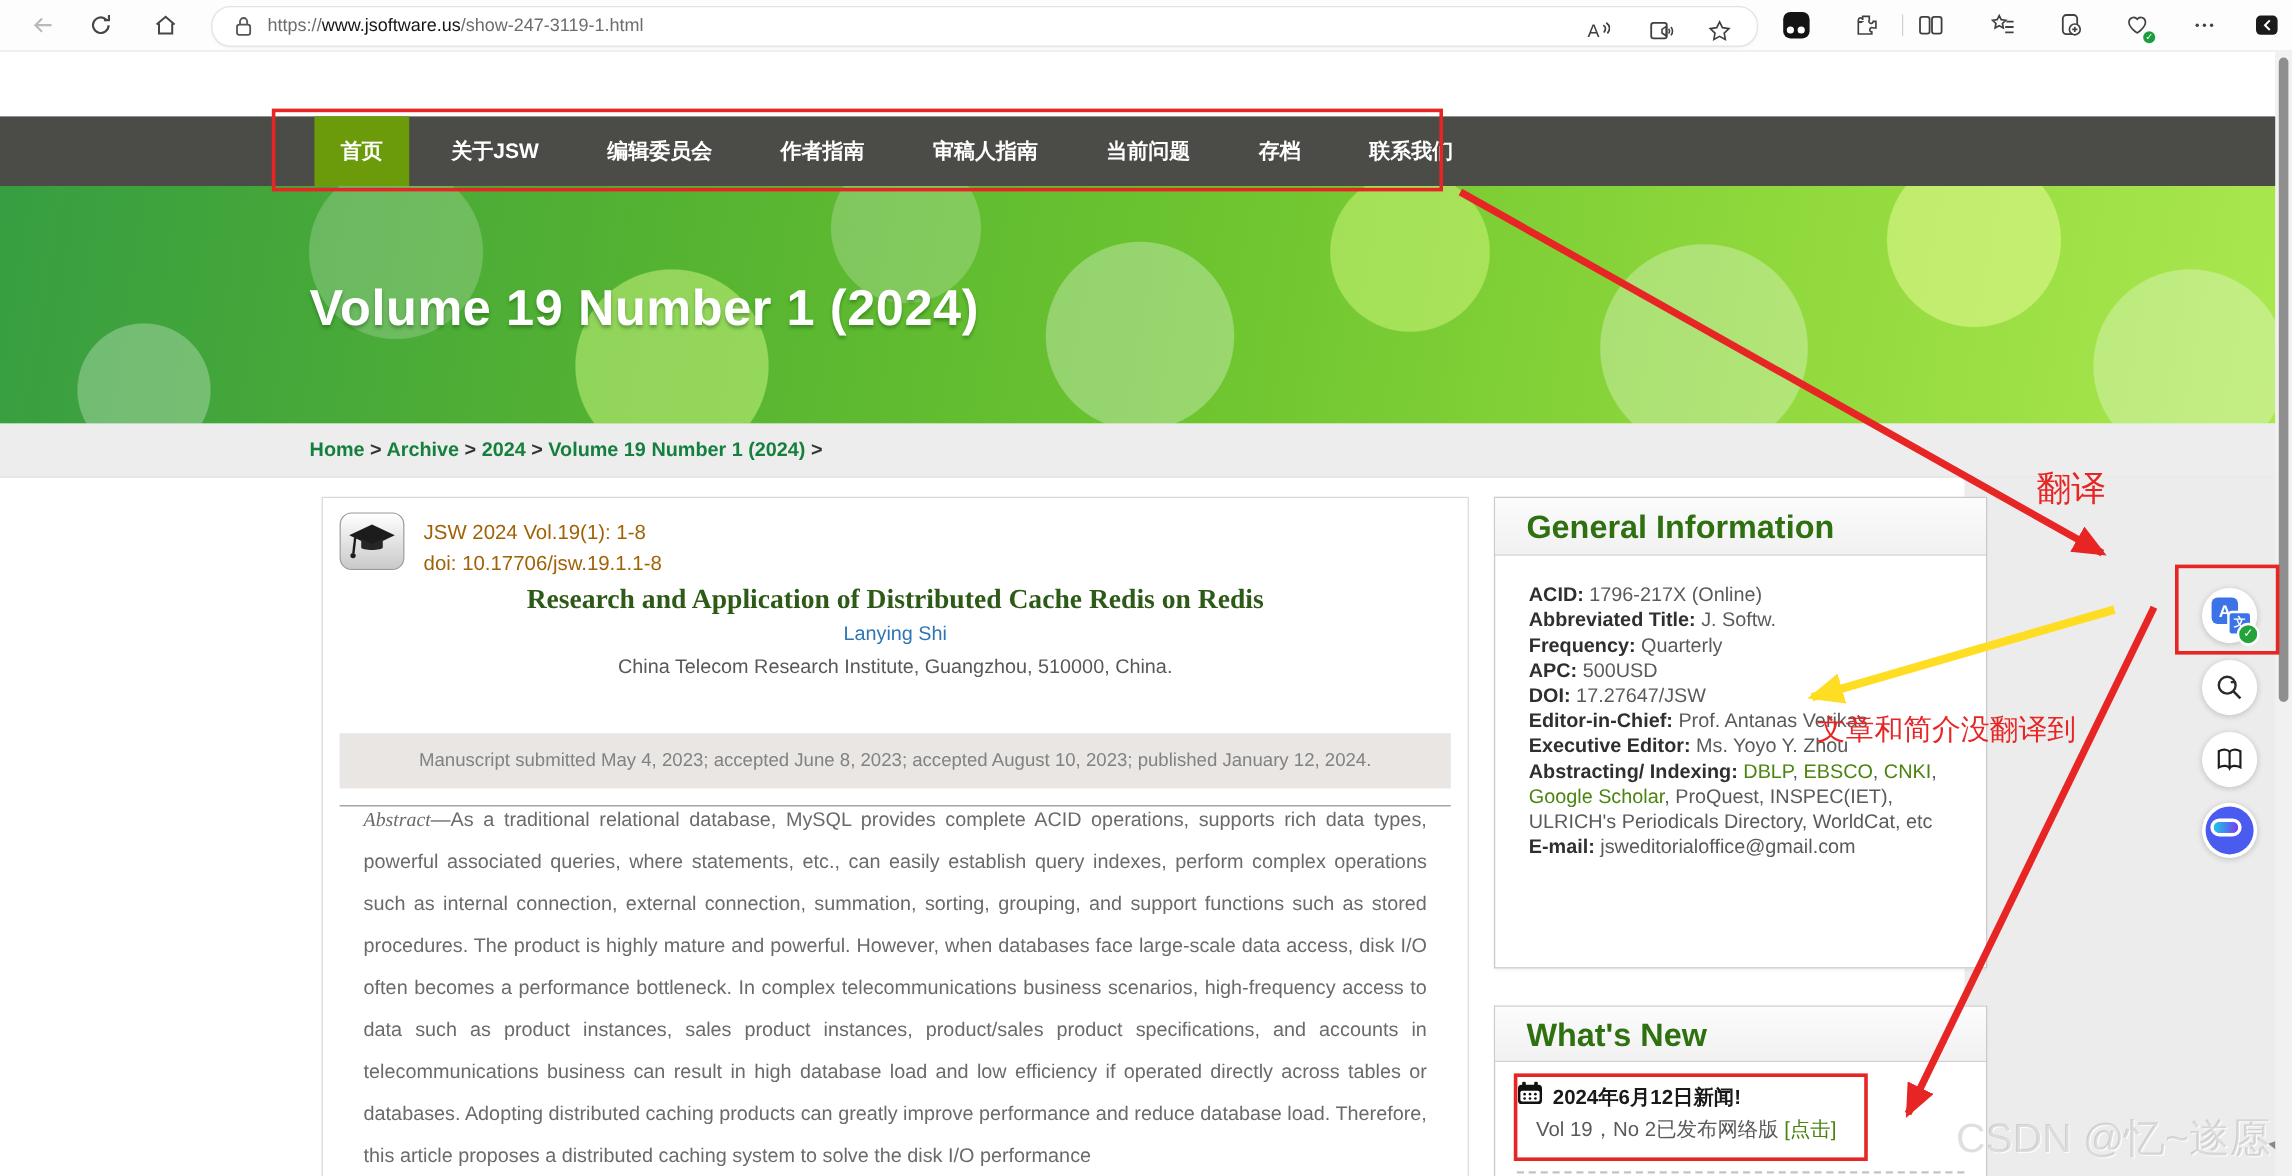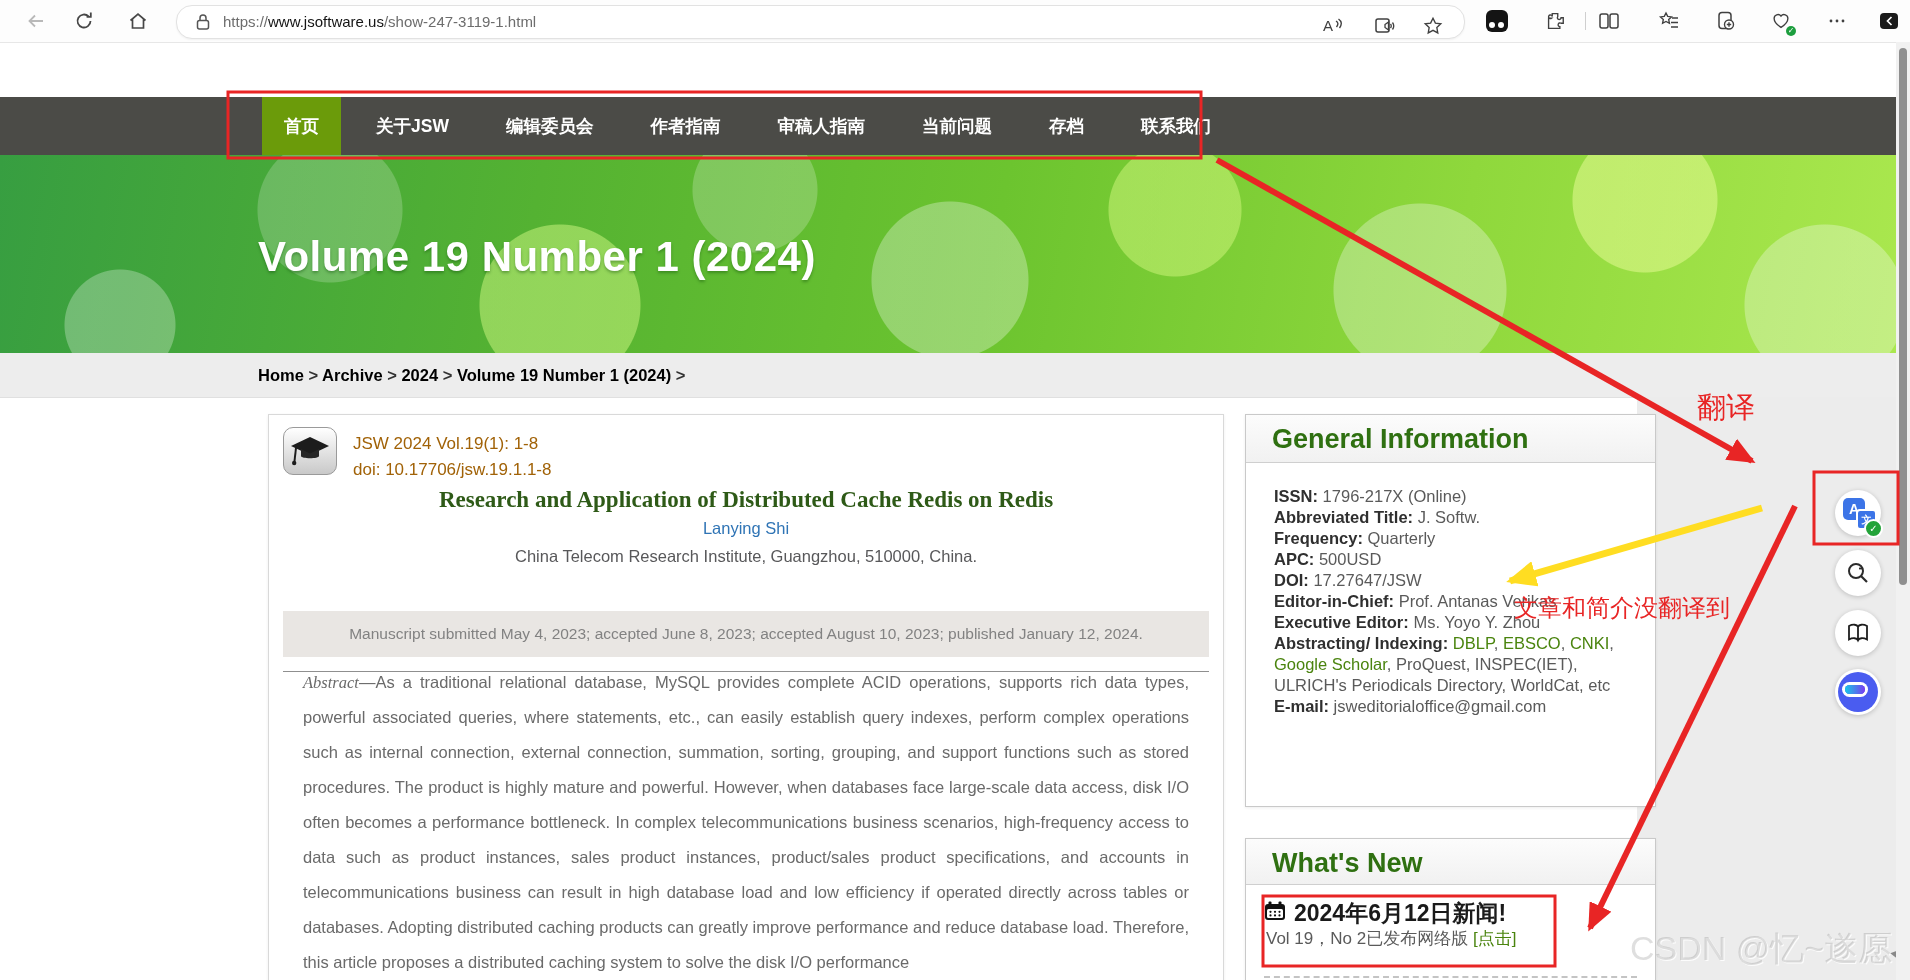--- a/index.html
+++ b/index.html
@@ -40,21 +40,21 @@
       radial-gradient(circle at 1175px 55px, rgba(210,247,126,.5) 0 66px, rgba(210,247,126,0) 67px),
       radial-gradient(circle at 1420px 135px, rgba(255,255,255,.30) 0 86px, rgba(255,255,255,0) 87px),
       radial-gradient(circle at 1645px 45px, rgba(228,250,146,.55) 0 72px, rgba(228,250,146,0) 73px),
       radial-gradient(circle at 1825px 150px, rgba(255,255,255,.30) 0 80px, rgba(255,255,255,0) 81px),
       linear-gradient(100deg,#379e41 0%,#54b232 28%,#6cc42f 52%,#8fd83c 76%,#abe84f 100%);}
   .banner-title{position:absolute;left:258px;top:78px;color:#ffffff;font-size:42px;font-weight:bold;letter-spacing:.5px;text-shadow:0 2px 3px rgba(0,60,0,.35);}
 
   
   .crumbbar{position:absolute;left:0;top:353px;width:1910px;height:44px;background:#ededed;border-bottom:1px solid #e0e0e0;}
   .breadcrumb{position:absolute;left:258px;top:0;line-height:44px;font-size:16.5px;font-weight:bold;color:#333;}
-  .bc-link{color:#000000;cursor:pointer;margin-top:21px;}
+  .bc-link{color:#15803d;cursor:pointer;margin-top:21px;}
   .bc-sep{color:#333;}
 
   
   .right-gray{position:absolute;left:1637px;top:397px;width:273px;height:583px;background:#ececec;z-index:1;}
 
   .art-panel{position:absolute;left:268px;top:414px;width:956px;height:620px;background:#fff;border:1px solid #d9d9d9;box-shadow:0 1px 3px rgba(0,0,0,.07);z-index:2;box-sizing:border-box;}
   .grad-ic{position:absolute;left:14px;top:12px;width:52px;height:46px;border:1px solid #9a9a9a;border-radius:10px;background:linear-gradient(#ffffff,#c9c9c9);}
   .art-meta{position:absolute;left:84px;top:16px;font-size:17px;line-height:26px;color:#a16207;}
   .art-title{position:absolute;left:0;top:72px;width:100%;text-align:center;font-family:"Liberation Serif",serif;font-size:23px;font-weight:bold;color:#2e5a17;}
   .art-author{position:absolute;left:0;top:104px;width:100%;text-align:center;font-size:16.5px;color:#2f74b5;cursor:pointer;}
@@ -67,23 +67,23 @@
   .side-panel{position:absolute;left:1245px;width:411px;background:#fff;border:1px solid #c9c9c9;box-shadow:0 1px 3px rgba(0,0,0,.07);z-index:2;box-sizing:border-box;}
   .gi-panel{top:414px;height:393px;}
   .wn-panel{top:838px;height:142px;border-bottom:none;}
   .panel-head{height:48px;background:linear-gradient(#fcfcfc,#f1f1f1);border-bottom:1px solid #cfcfcf;box-sizing:border-box;}
   .panel-head h2{margin:0;padding:9px 0 0 26px;font-size:27px;color:#2f7011;}
   .wn-panel .panel-head{height:46px;}
   .gi-body{padding:23px 30px 0 28px;font-size:16.5px;line-height:21px;color:#5a5a5a;}
   .gi-body b{color:#2f2f2f;}
   .glink{color:#4a840e;cursor:pointer;}
   .wn-body{padding:16px 18px 0;}
-  .wn-date-row{display:flex;align-items:center;font-size:23px;color:#1a1a1a;font-weight:bold;line-height:24px;}
+  .wn-date-row{display:flex;align-items:center;font-size:17px;color:#1a1a1a;font-weight:bold;line-height:24px;}
   .wn-date-row .cal{margin-right:8px;}
-  .wn-line2{font-size:17px;color:#5a5a5a;line-height:27px;padding-left:2px;}
+  .wn-line2{font-size:17px;color:#5a5a5a;line-height:27px;padding-left:16px;}
   .wn-dash{position:absolute;left:18px;right:18px;top:137px;border-top:2px dashed #c4c4c4;}
 
   
   .fab{position:absolute;left:1835px;width:46px;height:46px;background:#fff;border-radius:50%;box-shadow:0 1px 5px rgba(0,0,0,.2);z-index:20;cursor:pointer;}
   .fab svg{position:absolute;left:11px;top:11px;}
   .fab-translate{top:490px;} .fab-search{top:550px;} .fab-book{top:610px;} .fab-mask{top:669px;}
   .tr-sq1{position:absolute;left:8px;top:8px;width:22px;height:22px;background:#3c74e7;border-radius:5px;color:#fff;font-size:14px;font-weight:bold;text-align:center;line-height:22px;}
   .tr-sq2{position:absolute;left:21px;top:19px;width:17px;height:17px;background:#3c74e7;border:2px solid #fff;border-radius:4px;color:#fff;font-size:10px;font-weight:bold;text-align:center;line-height:17px;}
   .tr-badge{position:absolute;left:29px;top:29px;width:15px;height:15px;background:#23a339;border:2px solid #fff;border-radius:50%;color:#fff;font-size:10px;line-height:15px;text-align:center;}
   .mask-ring{position:absolute;left:3px;top:3px;width:40px;height:40px;border-radius:50%;background:#4a5cf0;}
@@ -244,21 +244,21 @@
     <div class="art-ms">Manuscript submitted May 4, 2023; accepted June 8, 2023; accepted August 10, 2023; published January 12, 2024.</div>
     <div class="art-hr"></div>
     <div class="art-abs"><i>Abstract</i><span>—As a traditional relational database, MySQL provides complete ACID operations, supports rich data types, powerful associated queries, where statements, etc., can easily establish query indexes, perform complex operations such as internal connection, external connection, summation, sorting, grouping, and support functions such as stored procedures. The product is highly mature and powerful. However, when databases face large-scale data access, disk I/O often becomes a performance bottleneck. In complex telecommunications business scenarios, high-frequency access to data such as product instances, sales product instances, product/sales product specifications, and accounts in telecommunications business can result in high database load and low efficiency if operated directly across tables or databases. Adopting distributed caching products can greatly improve performance and reduce database load. Therefore, this article proposes a distributed caching system to solve the disk I/O performance</span></div>
   </div>
 
   <div class="side-panel gi-panel">
     <div class="panel-head">
       <h2>General Information</h2>
     </div>
     <div class="gi-body">
-      <div><b>ISSN:</b><span> 1796-217X (Online)</span></div>
+      <div><b>ACID:</b><span> 1796-217X (Online)</span></div>
       <div><b>Abbreviated Title:</b><span> J. Softw.</span></div>
       <div><b>Frequency:</b><span> Quarterly</span></div>
       <div><b>APC:</b><span> 500USD</span></div>
       <div><b>DOI:</b><span> 17.27647/JSW</span></div>
       <div><b>Editor-in-Chief:</b><span> Prof. Antanas Verikas</span></div>
       <div><b>Executive Editor:</b><span> Ms. Yoyo Y. Zhou</span></div>
       <div><b>Abstracting/ Indexing:</b> <span class="glink">DBLP</span><span>, </span><span class="glink">EBSCO</span><span>, </span><span class="glink">CNKI</span><span>, </span><span class="glink">Google Scholar</span><span>, ProQuest, INSPEC(IET), ULRICH's Periodicals Directory, WorldCat, etc</span></div>
       <div><b>E-mail:</b><span> jsweditorialoffice@gmail.com</span></div>
     </div>
   </div>

